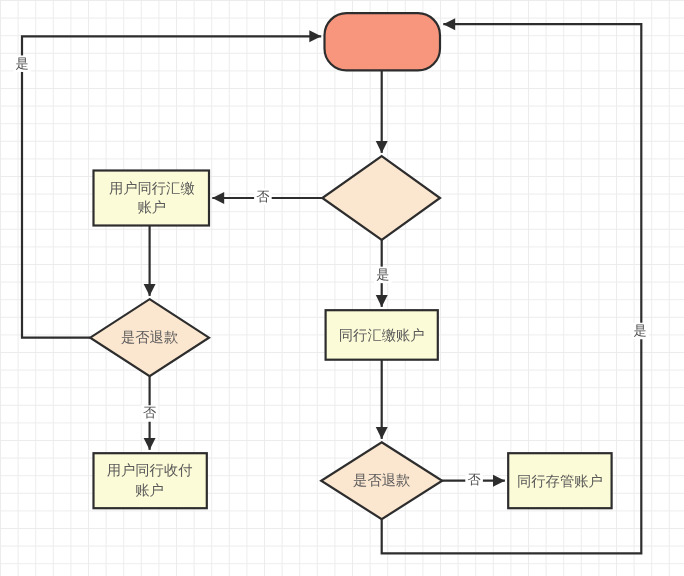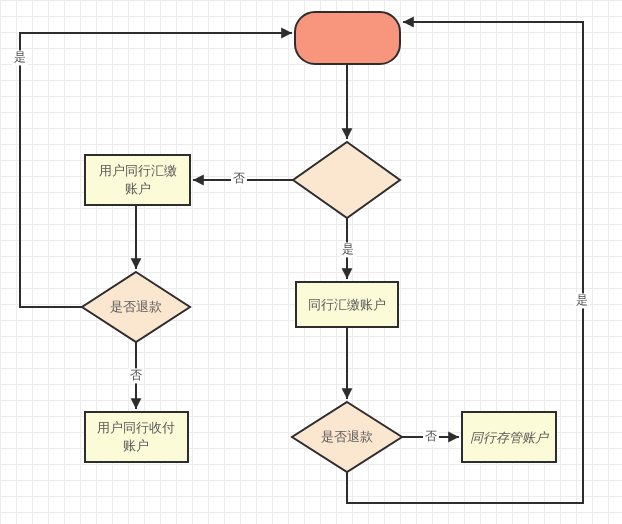--- a/index.html
+++ b/index.html
@@ -70,21 +70,21 @@
   <div class="node-label" style="left:96px;top:155px;width:84px;height:50px;">用户同行汇缴账户</div>
 
   <div class="node-label" style="left:82px;top:272px;width:108px;height:70px;">是否退款</div>
 
   <div class="node-label" style="left:296px;top:282px;width:102px;height:45px;">同行汇缴账户</div>
 
   <div class="node-label" style="left:94px;top:412px;width:84px;height:50px;">用户同行收付账户</div>
 
   <div class="node-label" style="left:292px;top:402px;width:110px;height:70px;">是否退款</div>
 
-  <div class="node-label" style="left:462px;top:412px;width:94px;height:52px;font-style:italic;">同行存管账户</div>
+  <div class="node-label" style="left:462px;top:412px;width:94px;height:52px;">同行存管账户</div>
 
   <span class="edge-label" style="left:239px;top:179px;">否</span>
   <span class="edge-label" style="left:348px;top:250px;">是</span>
   <span class="edge-label" style="left:20px;top:58px;">是</span>
   <span class="edge-label" style="left:136px;top:376px;">否</span>
   <span class="edge-label" style="left:431px;top:437px;">否</span>
   <span class="edge-label" style="left:582px;top:301px;">是</span>
 
 </div>
 

